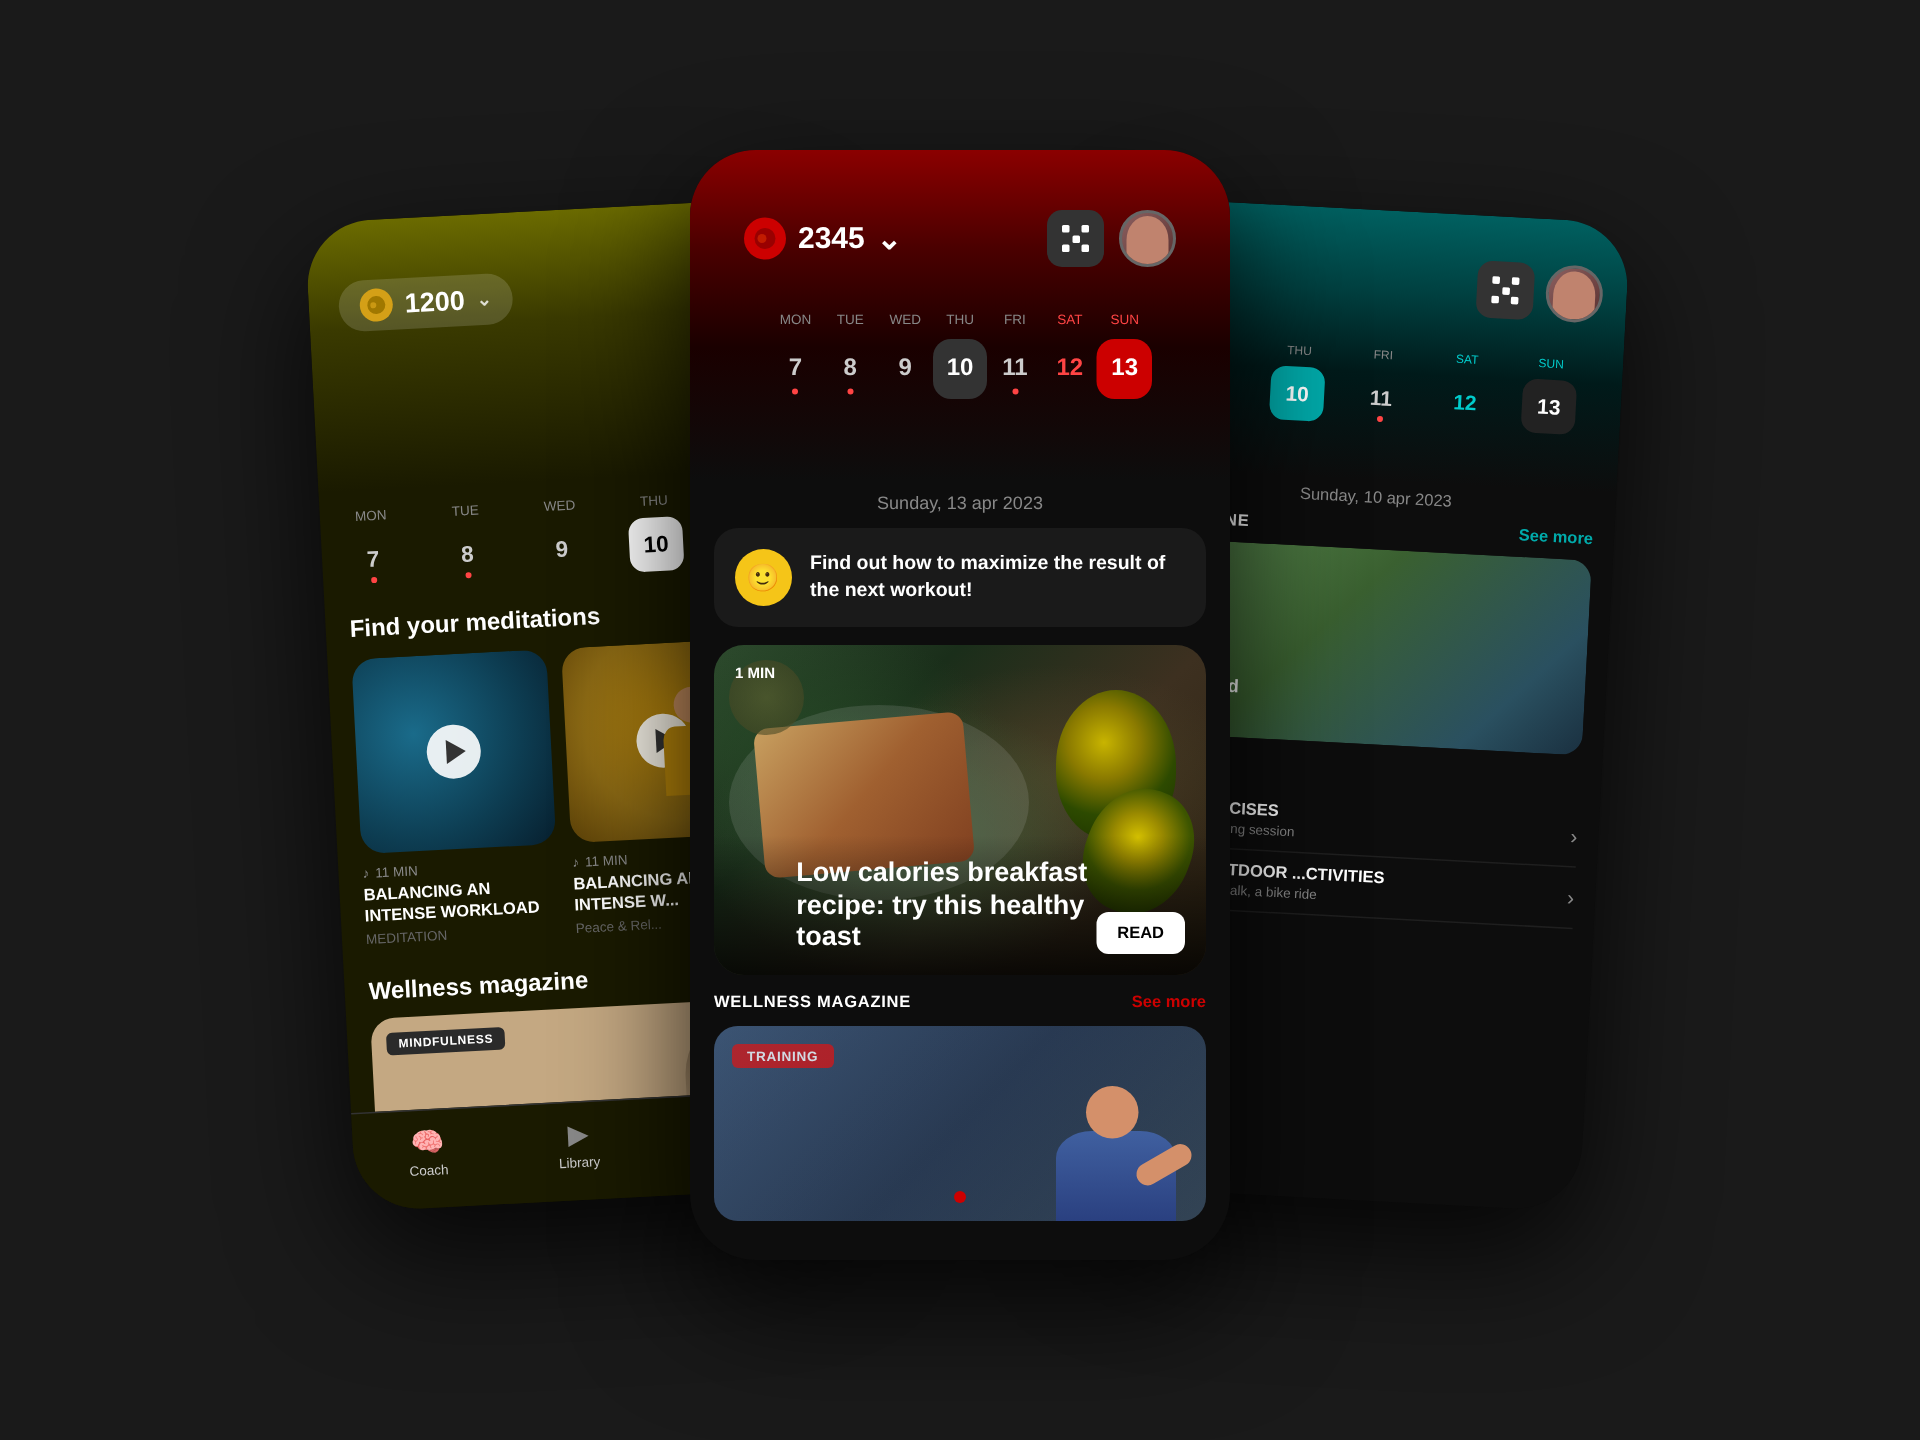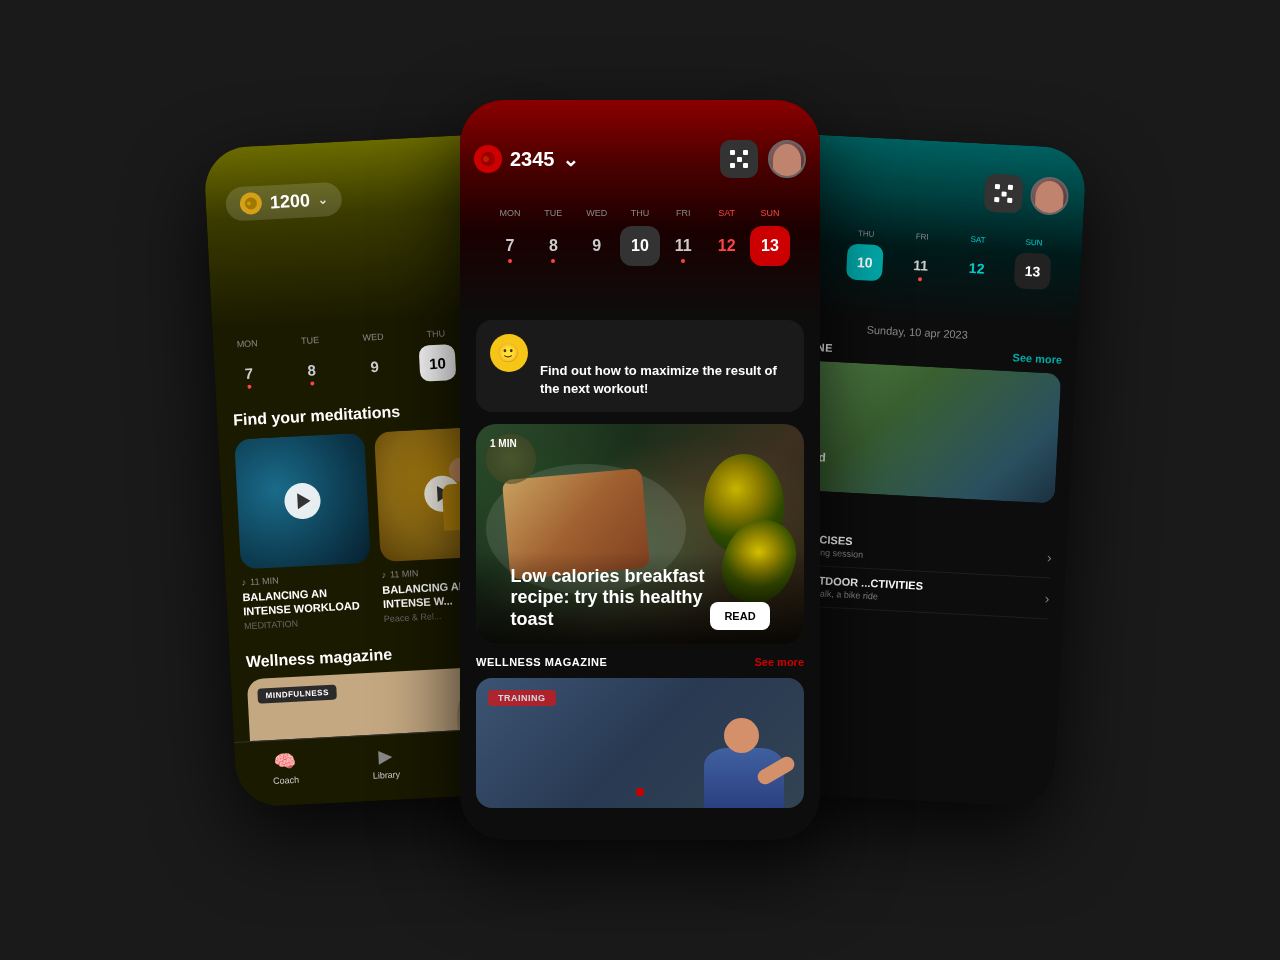--- a/index.html
+++ b/index.html
@@ -295,21 +295,21 @@
     .nav-icon {
       font-size: 18px;
       color: #888;
     }
 
     .nav-icon.active-icon { color: #fff; }
 
     
     .phone-center .header-center {
       background: linear-gradient(180deg, #8b0000 0%, #4a0000 30%, #1a0000 60%, #0d0d0d 100%);
-      padding: 40px 14px 0;
+      padding: 40px 36px 0;
       height: 220px;
     }
 
     .center-top-bar {
       display: flex;
       justify-content: space-between;
       align-items: center;
       margin-bottom: 20px;
     }
 
@@ -471,21 +471,20 @@
       justify-content: center;
       font-size: 18px;
       flex-shrink: 0;
     }
 
     .coach-tip-text {
       color: white;
       font-size: 13px;
       font-weight: 600;
       line-height: 1.4;
-      margin-top: 28px;
     }
 
     
     .article-card {
       margin: 0 16px 12px;
       border-radius: 20px;
       overflow: hidden;
       position: relative;
       height: 220px;
     }
@@ -559,21 +558,21 @@
     }
 
     .article-overlay {
       position: absolute;
       bottom: 0;
       left: 0;
       right: 0;
       padding: 14px;
       background: linear-gradient(transparent, rgba(0,0,0,0.8));
       display: flex;
-      justify-content: center;
+      justify-content: flex-end;
       align-items: flex-end;
     }
 
     .article-title {
       color: white;
       font-size: 18px;
       font-weight: 800;
       line-height: 1.2;
       max-width: 200px;
     }
@@ -1047,20 +1046,21 @@
           <div class="cal-date-c">8<span class="dot-c"></span></div>
           <div class="cal-date-c">9</div>
           <div class="cal-date-c active-dark">10</div>
           <div class="cal-date-c">11<span class="dot-c"></span></div>
           <div class="cal-date-c sat-sun-text">12</div>
           <div class="cal-date-c active-red">13</div>
         </div>
       </div>
     </div>
 
+    <div class="date-label-center">Sunday, 13 apr 2023</div>
 
     <div class="coach-tip">
       <div class="coach-emoji">🙂</div>
       <div class="coach-tip-text">Find out how to maximize the result of the next workout!</div>
     </div>
 
     <div class="article-card">
       <div class="article-bg">
         <div class="article-food-layer"></div>
         <div class="plate-shape"></div>

